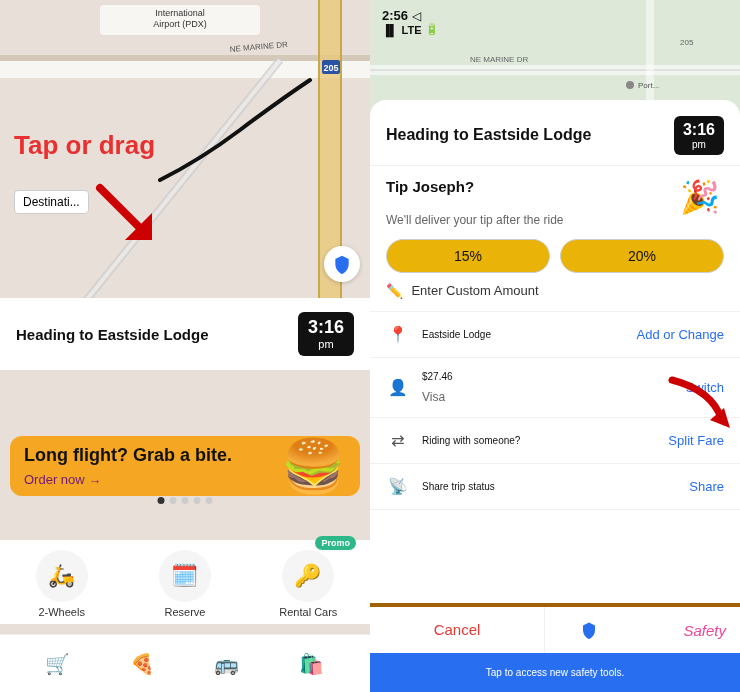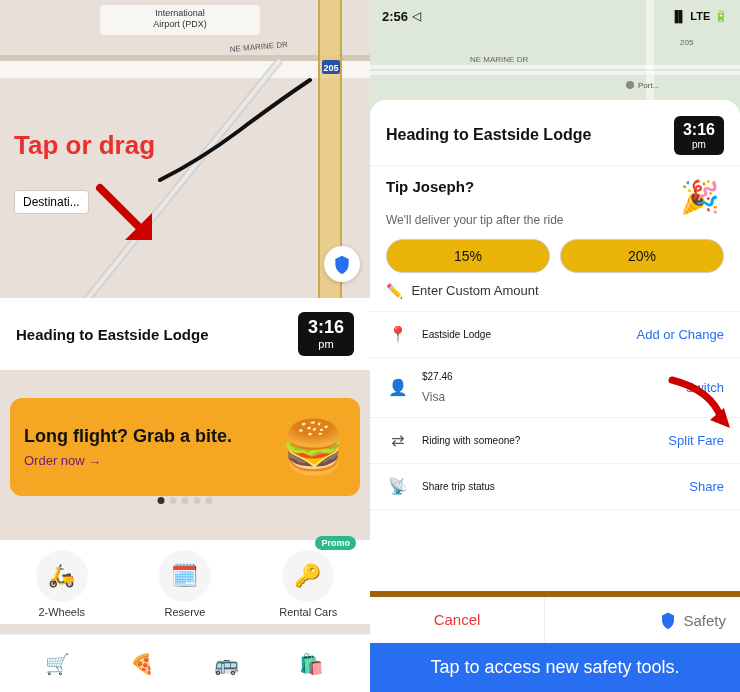--- a/index.html
+++ b/index.html
@@ -98,21 +98,21 @@
     }
     .time-badge-time { font-size: 18px; font-weight: 700; line-height: 1.1; }
     .time-badge-ampm { font-size: 11px; font-weight: 400; }
 
     .promo-banner {
       position: absolute;
       bottom: 180px;
       left: 10px; right: 10px;
       background: #f5a623;
       border-radius: 12px;
-      padding: 23px 14px;
+      padding: 4px 14px;
       display: flex;
       align-items: center;
       justify-content: space-between;
       overflow: hidden;
       z-index: 5;
     }
 
     .promo-text-wrap {}
     .promo-title {
       font-size: 18px;
@@ -210,24 +210,25 @@
       height: 140px;
       background: #dde8d8;
       position: relative;
     }
 
     .status-bar {
       position: absolute;
       top: 0; left: 0; right: 0;
       height: 28px;
       display: flex;
-      align-items: center;
+      align-items: flex-start;
       justify-content: space-between;
-      padding: 16px 12px;
+      padding: 8px 12px;
       z-index: 10;
+      flex-direction: column;
     }
 
     .status-time { font-size: 13px; font-weight: 600; color: #111; }
     .status-icons { display: flex; align-items: center; gap: 4px; font-size: 11px; color: #111; font-weight: 600; }
 
     .bottom-sheet {
       position: absolute;
       bottom: 0; left: 0; right: 0;
       top: 100px;
       background: white;
@@ -315,56 +316,57 @@
     .row-sub { font-size: 12px; color: #666; margin-top: 8px; }
 
     .row-action {
       font-size: 13px;
       color: #276ef1;
       font-weight: 500;
     }
 
     .bottom-actions {
       display: flex;
-      border-top: 6px solid #a16207;
+      border-top: 4px solid #a16207;
       margin-top: auto;
       gap: 21px;
     }
 
     .cancel-btn {
       flex: 1;
       padding: 14px;
       text-align: center;
       font-size: 15px;
       color: #e53935;
       font-weight: 500;
       cursor: pointer;
       border-right: 1px solid #f0f0f0;
     }
 
     .safety-btn {
       flex: 1;
       padding: 14px;
       text-align: center;
       font-size: 15px;
-      color: #737373;
+      color: #ec4899;
       font-weight: 500;
       cursor: pointer;
       display: flex;
       align-items: center;
-      justify-content: flex-end;
+      justify-content: space-between;
       gap: 6px;
+      font-style: italic;
     }
 
     .safety-blue-bar {
       background: #276ef1;
       color: white;
       padding: 14px;
       text-align: center;
-      font-size: 18px;
+      font-size: 10px;
       font-weight: 500;
     }
 
     
     .big-arrow {
       position: absolute;
       top: 168px;
       left: 80px;
       z-index: 8;
     }

